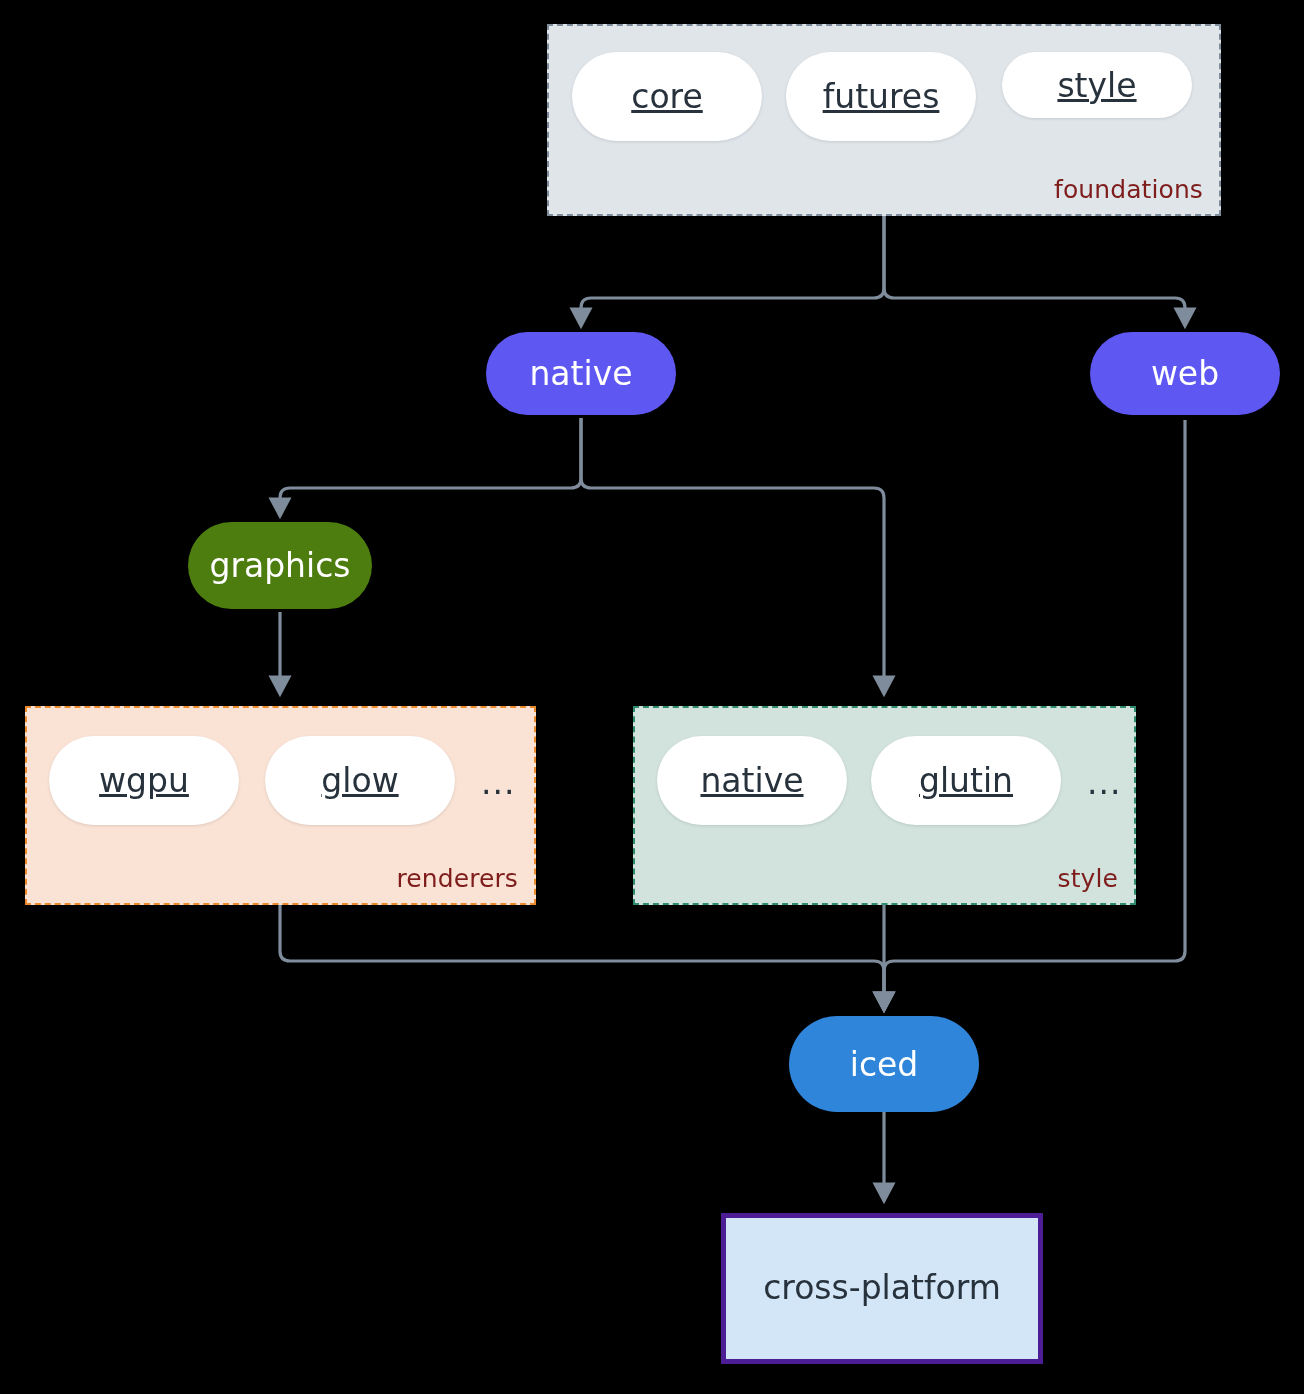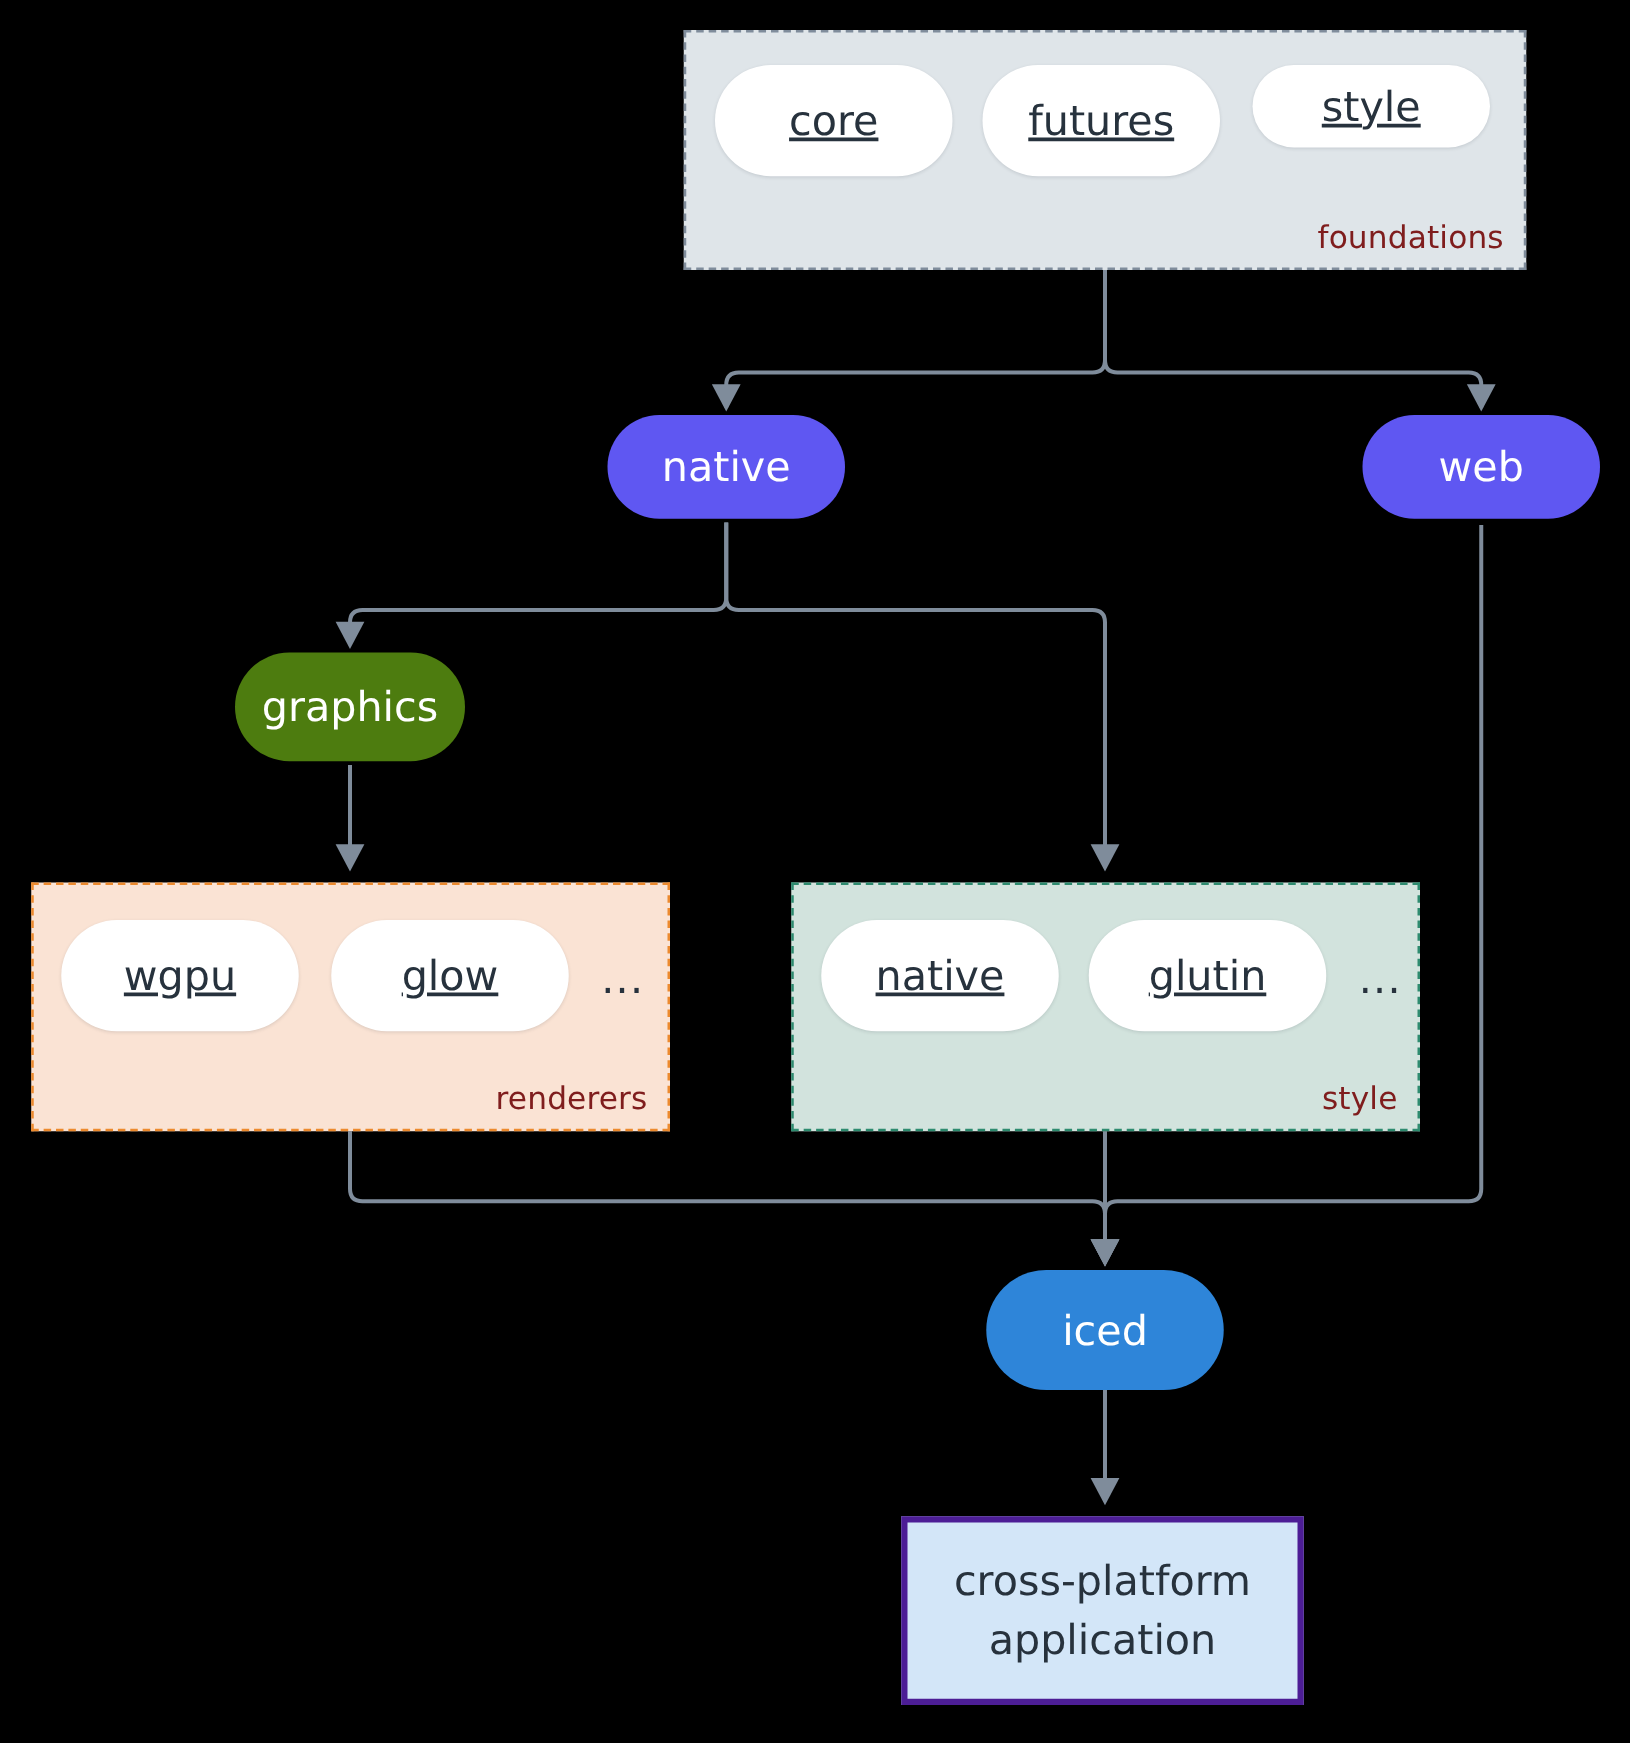--- a/index.html
+++ b/index.html
@@ -166,16 +166,15 @@
     <span class="cluster-label">style</span>
   </div>
   <div class="pill" style="left:657px; top:736px; width:190px; height:89px;">native</div>
   <div class="pill" style="left:871px; top:736px; width:190px; height:89px;">glutin</div>
   <div class="ellipsis" style="left:1087px; top:766px;">...</div>
 
   <div class="node node-blue" style="left:789px; top:1016px; width:190px; height:96px;">iced</div>
 
   <div id="node-application">
     <span>cross-platform</span>
-    <span>application</span>
   </div>
 
 </div>
 
 </body></html>

